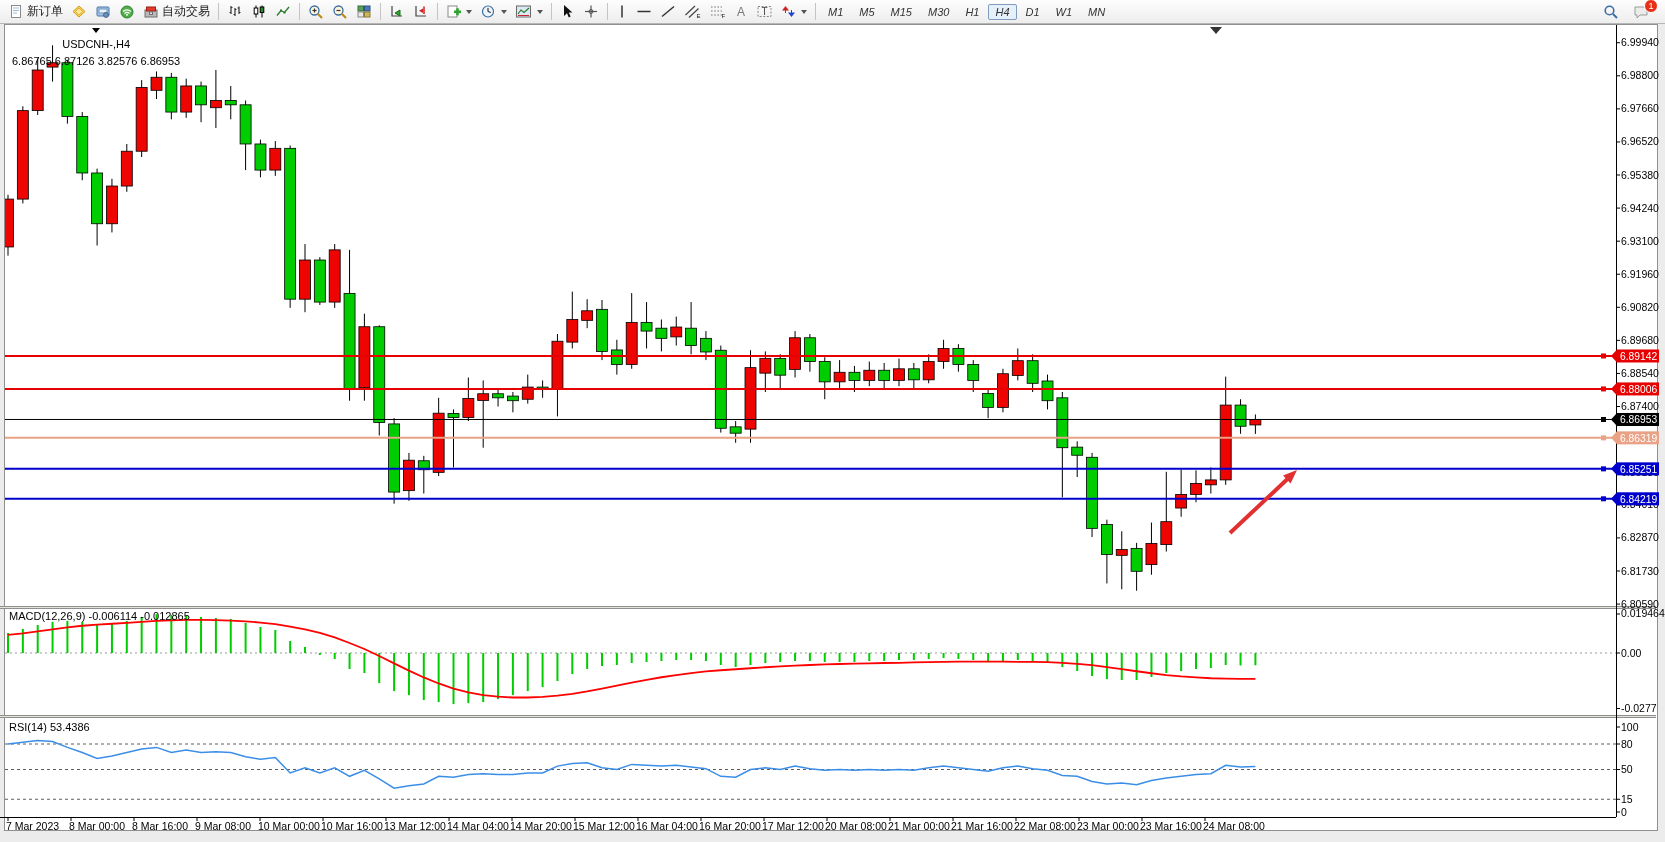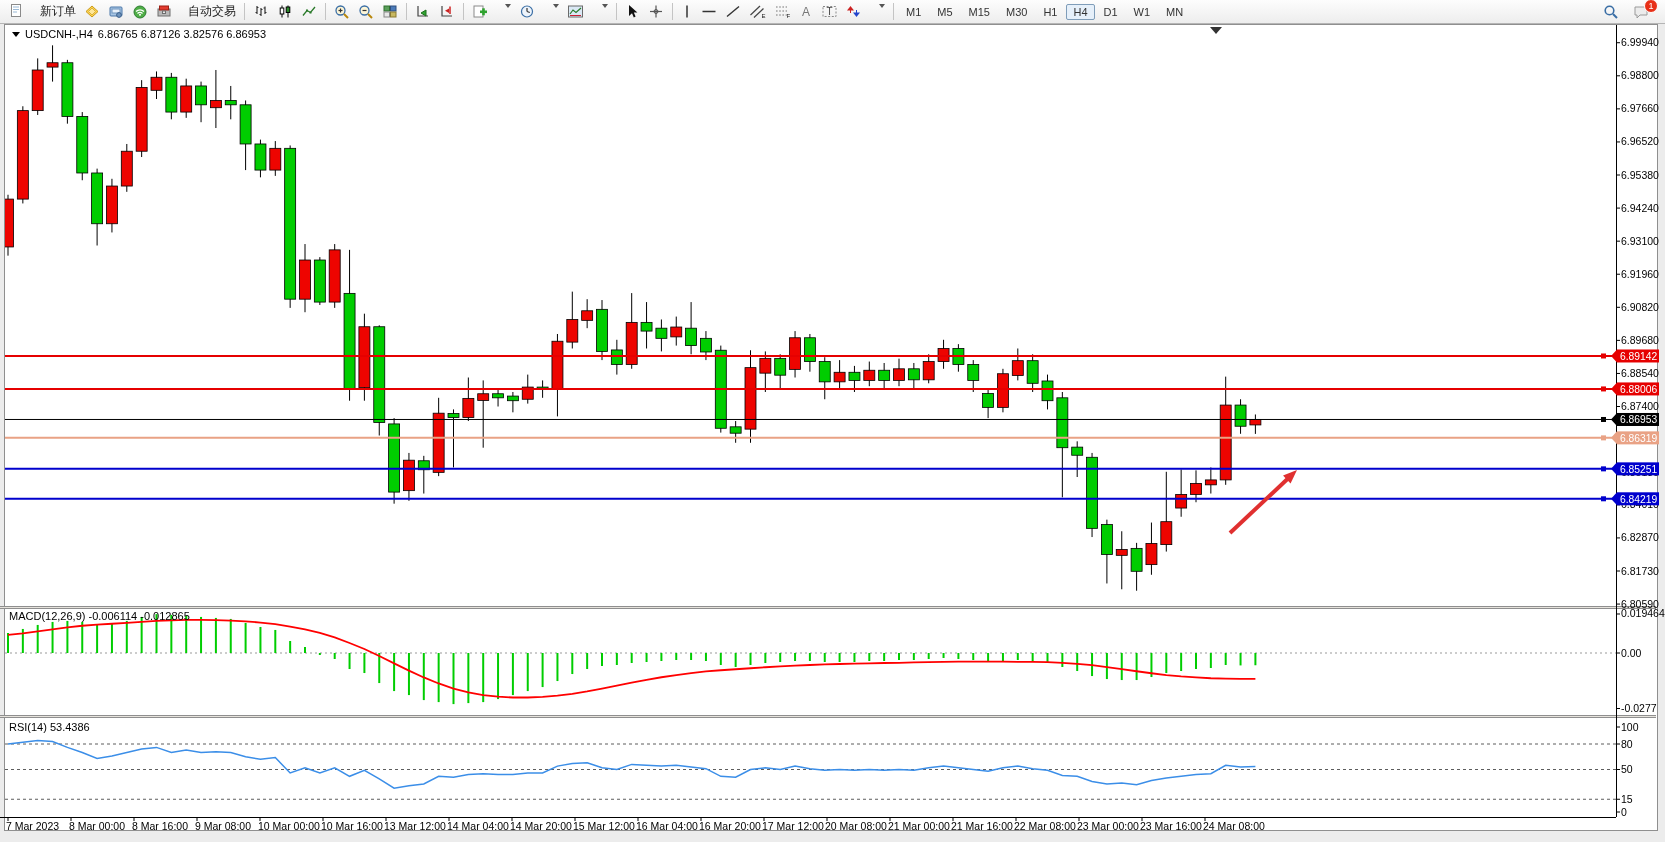--- a/index.html
+++ b/index.html
@@ -1,30 +1,30 @@
 <!DOCTYPE html>
 <html><head>
 <meta charset="utf-8">
 <style>
   html,body{margin:0;padding:0;}
   body{width:1665px;height:842px;background:#ececec;font-family:"Liberation Sans",sans-serif;overflow:hidden;position:relative;}
   
   .toolbar{height:23px;background:linear-gradient(#fdfdfd,#ededed);border-bottom:1px solid #b5b5b5;display:flex;align-items:center;padding:0 5px;font-size:12px;color:#222;position:relative;z-index:6;}
-  .tbtn{display:flex;gap:16px;padding:1px 3px;border:1px solid transparent;background:transparent;font-size:12px;color:#222;cursor:default;}
+  .tbtn{display:flex;align-items:center;gap:3px;padding:1px 3px;border:1px solid transparent;background:transparent;font-size:12px;color:#222;cursor:default;}
   .tbtn svg{display:block}
   .sep{width:1px;height:17px;background:#c4c4c4;margin:0 4px;}
   .car{width:0;height:0;border-left:3px solid transparent;border-right:3px solid transparent;border-top:4px solid #555;margin-left:2px;}
-  .tf{padding:1px 6px;font-size:11px;color:#333;border:1px solid transparent;border-radius:2px;margin:0 1px;background:transparent;}
+  .tf{padding:1px 6px;font-size:11px;color:#333;border:1px solid transparent;border-radius:2px;margin:0 1px;background:transparent;font-style:italic;}
   .tf.active{border:1px solid #7f9db9;background:#e6f0fa;}
   .tb-right{margin-left:auto;display:flex;align-items:center;gap:6px;padding-right:6px;}
   .chatwrap{position:relative;}
   .badge{position:absolute;top:-4px;right:-5px;background:#e83018;color:#fff;font-size:9px;min-width:12px;height:12px;border-radius:7px;display:flex;align-items:center;justify-content:center;border:1px solid #fff;}
   
   .chart-window{position:absolute;left:4px;top:24px;width:1652px;height:805px;background:#fff;border:1px solid #8f8f8f;z-index:1;}
-  .chart-title{position:absolute;left:12px;top:28px;font-size:11px;color:#000;z-index:4;display:flex;align-items:center;gap:5px;}
+  .chart-title{position:absolute;left:12px;top:28px;font-size:11px;color:#000;z-index:4;display:flex;align-items:center;gap:5px;flex-direction:column;}
   .tri{width:0;height:0;border-left:4px solid transparent;border-right:4px solid transparent;border-top:5px solid #000;}
   svg#cv{position:absolute;left:0;top:0;z-index:3;pointer-events:none;}
 </style>
 </head>
 <body>
 
 <div class="toolbar">
   <button class="tbtn">
     <svg width="15" height="15" viewBox="0 0 15 15">
         <rect x="2.5" y="1.5" width="9" height="12" fill="#fff" stroke="#8a8a8a"></rect>

